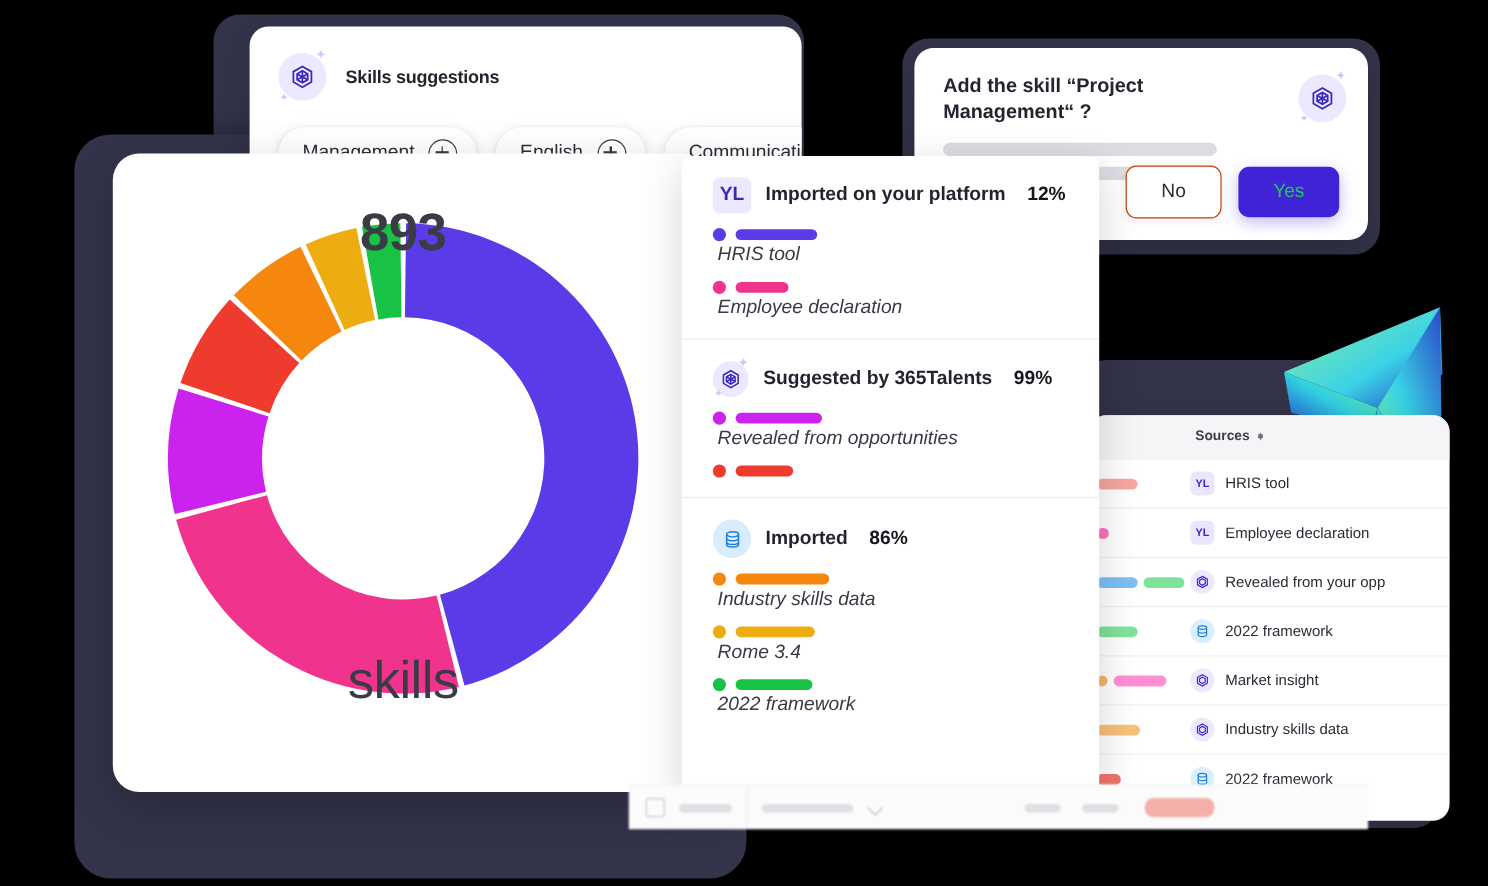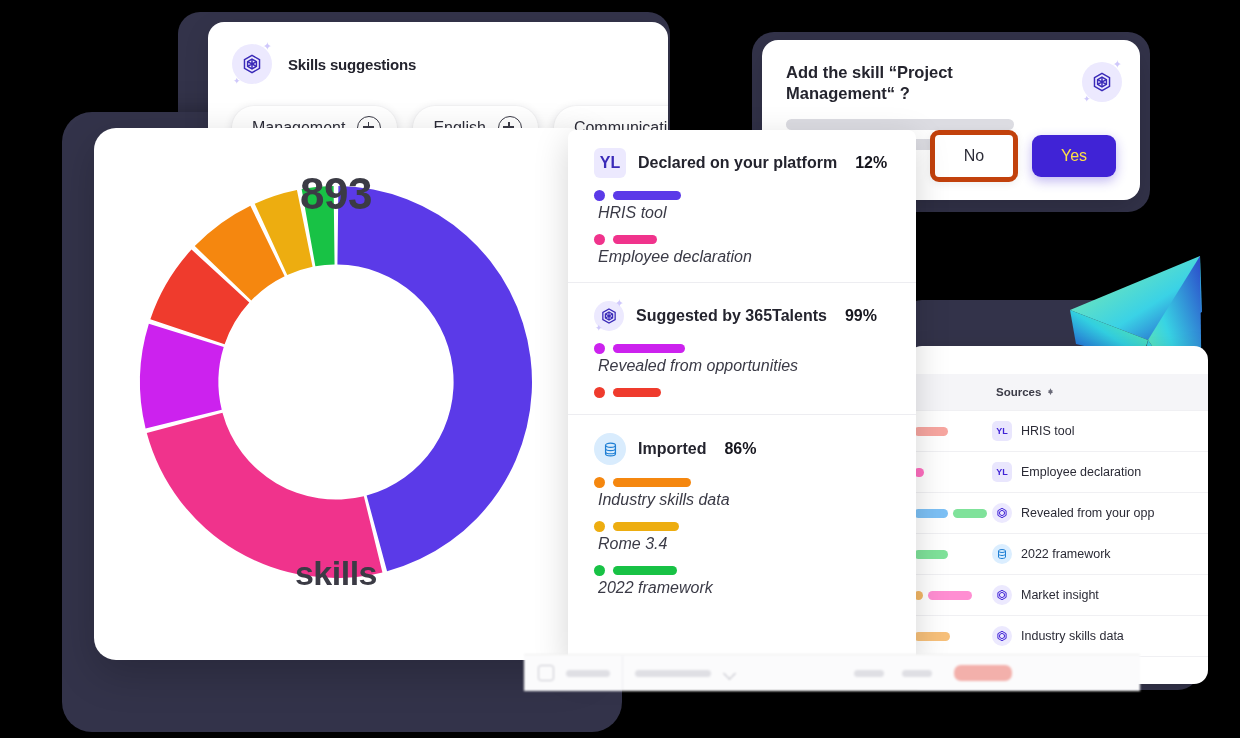--- a/index.html
+++ b/index.html
@@ -43,52 +43,52 @@
 
   
   #dialog-card{left:762px;top:40px;width:378px;height:160px;border-radius:16px;
       box-shadow:0 10px 30px rgba(0,0,0,.18);}
   .dlg-top{display:flex;align-items:flex-start;justify-content:space-between;padding:22px 18px 0 24px;}
   .dlg-title{font-size:16.5px;font-weight:700;color:#24242e;line-height:1.25;max-width:268px;}
   .skeleton{height:11px;border-radius:6px;background:#dcdce2;}
   .sk1{margin:16px 24px 0 24px;width:228px;}
   .sk2{margin:9px 24px 0 24px;width:160px;}
   .dlg-actions{position:absolute;right:24px;bottom:18px;display:flex;gap:14px;align-items:center;}
-  .btn-no{width:78px;height:42px;border-radius:9px;background:#fff;border:5px solid #c2410c;
+  .btn-no{width:78px;height:42px;border-radius:9px;background:#fff;border:1px solid #c2410c;
      box-shadow:0 2px 8px rgba(0,0,0,.07);display:flex;align-items:center;justify-content:center;
      font-size:16px;color:#2d2d38;}
-  .btn-yes{width:84px;height:42px;border-radius:9px;background:#4023d6;color:#fde047;
+  .btn-yes{width:84px;height:42px;border-radius:9px;background:#4023d6;color:#22c55e;
      display:flex;align-items:center;justify-content:center;font-size:16px;
      box-shadow:0 4px 12px rgba(64,35,214,.33);}
 
   
   #table-card{left:908px;top:346px;width:300px;height:338px;border-radius:14px;
      box-shadow:0 8px 26px rgba(0,0,0,.16);}
-  .tbl-head{height:36px;background:#f5f5f8;display:flex;align-items:center;margin-top:28px;}
+  .tbl-head{height:36px;background:#f5f5f8;display:flex;align-items:center;}
   .tbl-head .th{font-size:11.5px;font-weight:700;color:#3c3c48;margin-left:88px;
      display:flex;align-items:center;gap:5px;}
   .sort-ico{display:flex;flex-direction:column;gap:2px;line-height:0;color:#6a6a78;font-size:8px;}
   .trow{height:40px;display:flex;align-items:center;border-top:1px solid #f0f0f3;padding-left:6px;}
   .bars{width:78px;display:flex;gap:5px;align-items:center;}
   .bar{height:9px;border-radius:5px;}
   .src-badge{width:20px;height:20px;border-radius:5px;flex:none;display:flex;align-items:center;
      justify-content:center;font-size:9px;font-weight:700;}
   .src-badge.yl{background:#e9e6fd;color:#4023d6;}
   .src-badge.gem{background:#ece9fe;border-radius:50%;}
   .src-badge.db{background:#dbeeff;border-radius:50%;}
   .src-label{font-size:12.5px;color:#2b2b36;margin-left:9px;white-space:nowrap;}
 
   
   #main-card{left:94px;top:128px;width:496px;height:532px;border-radius:22px;
      box-shadow:0 14px 40px rgba(0,0,0,.2);}
   #donut-wrap{position:absolute;left:126px;top:172px;width:420px;height:420px;}
   .donut-center{position:absolute;left:0;top:0;width:420px;height:420px;display:flex;
      flex-direction:column;align-items:center;justify-content:space-between;pointer-events:none;}
   .dc-num{font-size:44px;font-weight:700;color:#3b3b45;line-height:1.02;letter-spacing:-.5px;}
-  .dc-lbl{font-size:34px;font-weight:700;color:#3b3b45;line-height:1.1;letter-spacing:-.5px;}
+  .dc-lbl{font-size:44px;font-weight:400;color:#3b3b45;line-height:1.1;letter-spacing:-.5px;}
 
   
   #legend-card{left:568px;top:130px;width:348px;height:532px;border-radius:8px;
      box-shadow:0 10px 34px rgba(0,0,0,.17);}
   .lg-sec{padding:18px 0 16px 26px;}
   .lg-sec + .lg-sec{border-top:1px solid #ededf1;}
   .lg-head{display:flex;align-items:center;gap:12px;margin-bottom:10px;}
   .lg-head .htxt{font-size:16px;font-weight:700;color:#24242e;}
   .lg-head .hpct{font-size:16px;font-weight:700;color:#16161e;margin-left:6px;}
   .yl-badge{width:32px;height:30px;border-radius:6px;background:#ece9fe;color:#3a2ab8;
@@ -303,21 +303,21 @@
       <div class="dc-num">893</div>
       <div class="dc-lbl">skills</div>
     </div>
   </div>
 
   <div id="legend-card" class="card">
     <div id="legend-sections">
         <div class="lg-sec">
           <div class="lg-head">
         <span class="yl-badge">YL</span>
-        <span class="htxt">Declared on your platform</span>
+        <span class="htxt">Imported on your platform</span>
         <span class="hpct">12%</span>
       </div>
           <div class="lg-item">
           <div class="lg-row">
             <span class="lg-dot" style="background:#5b3ae8"></span>
             <span class="lg-bar" style="background:#5b3ae8;width:68px"></span>
           </div>
           <div class="lg-name">HRIS tool</div>
         </div>
           <div class="lg-item">

